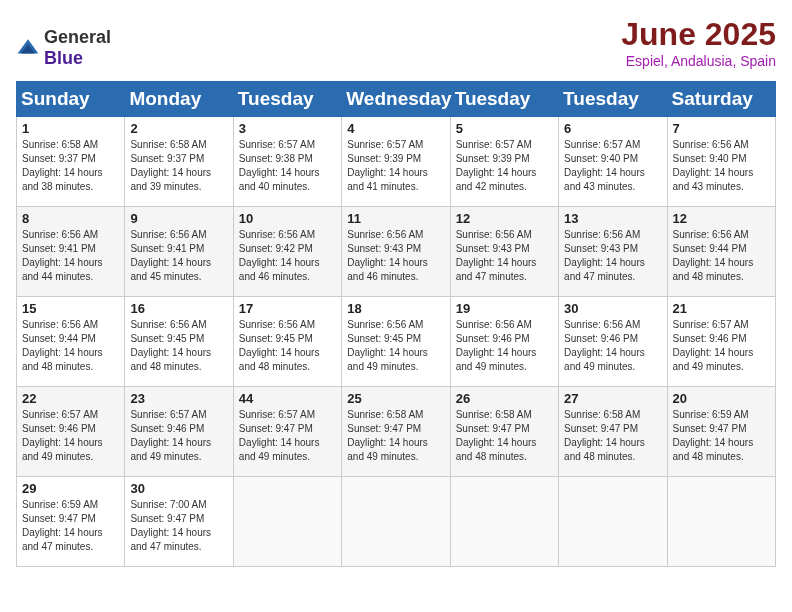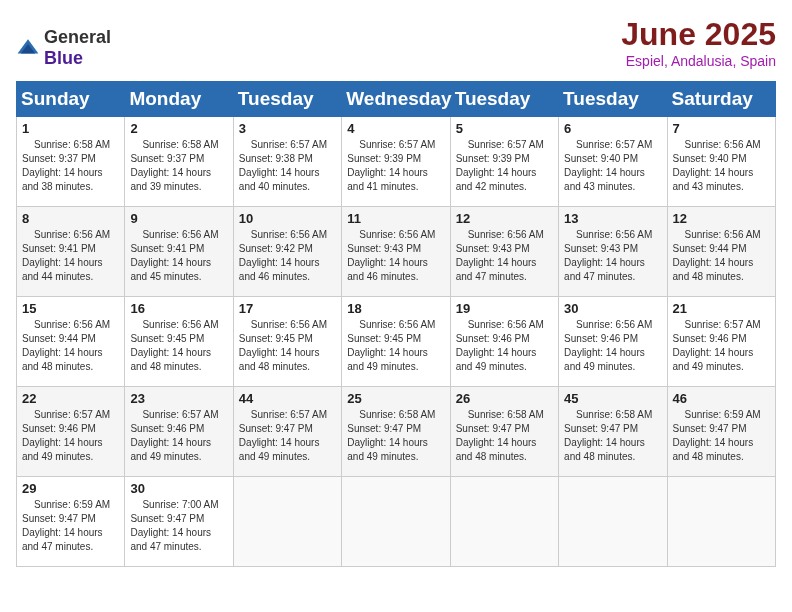--- a/index.html
+++ b/index.html
@@ -79,21 +79,20 @@
       font-size: 13px;
       font-weight: bold;
       display: block;
       margin-bottom: 2px;
       color: #222;
     }
     .cell-text {
       font-size: 10px;
       line-height: 1.4;
       color: #333;
-      margin-left: 12px;
     }
     .empty-cell {
       background: #f9f9f9 !important;
     }
   </style>
 </head>
 <body>
 
 <div class="header">
   <div class="logo">
@@ -151,22 +150,22 @@
         <td><span class="day-num">19</span><span class="cell-text">Sunrise: 6:56 AM<br>Sunset: 9:46 PM<br>Daylight: 14 hours and 49 minutes.</span></td>
         <td><span class="day-num">30</span><span class="cell-text">Sunrise: 6:56 AM<br>Sunset: 9:46 PM<br>Daylight: 14 hours and 49 minutes.</span></td>
         <td><span class="day-num">21</span><span class="cell-text">Sunrise: 6:57 AM<br>Sunset: 9:46 PM<br>Daylight: 14 hours and 49 minutes.</span></td>
       </tr>
       <tr>
         <td><span class="day-num">22</span><span class="cell-text">Sunrise: 6:57 AM<br>Sunset: 9:46 PM<br>Daylight: 14 hours and 49 minutes.</span></td>
         <td><span class="day-num">23</span><span class="cell-text">Sunrise: 6:57 AM<br>Sunset: 9:46 PM<br>Daylight: 14 hours and 49 minutes.</span></td>
         <td><span class="day-num">44</span><span class="cell-text">Sunrise: 6:57 AM<br>Sunset: 9:47 PM<br>Daylight: 14 hours and 49 minutes.</span></td>
         <td><span class="day-num">25</span><span class="cell-text">Sunrise: 6:58 AM<br>Sunset: 9:47 PM<br>Daylight: 14 hours and 49 minutes.</span></td>
         <td><span class="day-num">26</span><span class="cell-text">Sunrise: 6:58 AM<br>Sunset: 9:47 PM<br>Daylight: 14 hours and 48 minutes.</span></td>
-        <td><span class="day-num">45</span><span class="cell-text">Sunrise: 6:58 AM<br>Sunset: 9:47 PM<br>Daylight: 14 hours and 48 minutes.</span></td>
-        <td><span class="day-num">46</span><span class="cell-text">Sunrise: 6:59 AM<br>Sunset: 9:47 PM<br>Daylight: 14 hours and 48 minutes.</span></td>
+        <td><span class="day-num">27</span><span class="cell-text">Sunrise: 6:58 AM<br>Sunset: 9:47 PM<br>Daylight: 14 hours and 48 minutes.</span></td>
+        <td><span class="day-num">20</span><span class="cell-text">Sunrise: 6:59 AM<br>Sunset: 9:47 PM<br>Daylight: 14 hours and 48 minutes.</span></td>
       </tr>
       <tr>
         <td><span class="day-num">29</span><span class="cell-text">Sunrise: 6:59 AM<br>Sunset: 9:47 PM<br>Daylight: 14 hours and 47 minutes.</span></td>
         <td><span class="day-num">30</span><span class="cell-text">Sunrise: 7:00 AM<br>Sunset: 9:47 PM<br>Daylight: 14 hours and 47 minutes.</span></td>
         <td class="empty-cell"></td>
         <td class="empty-cell"></td>
         <td class="empty-cell"></td>
         <td class="empty-cell"></td>
         <td class="empty-cell"></td>
       </tr>

